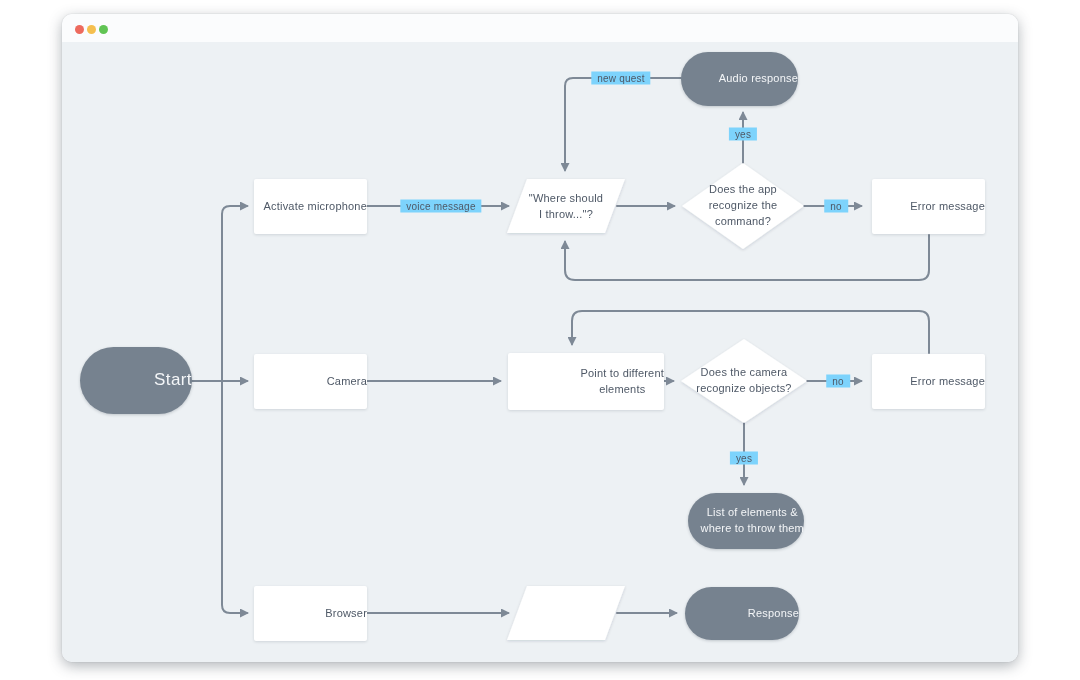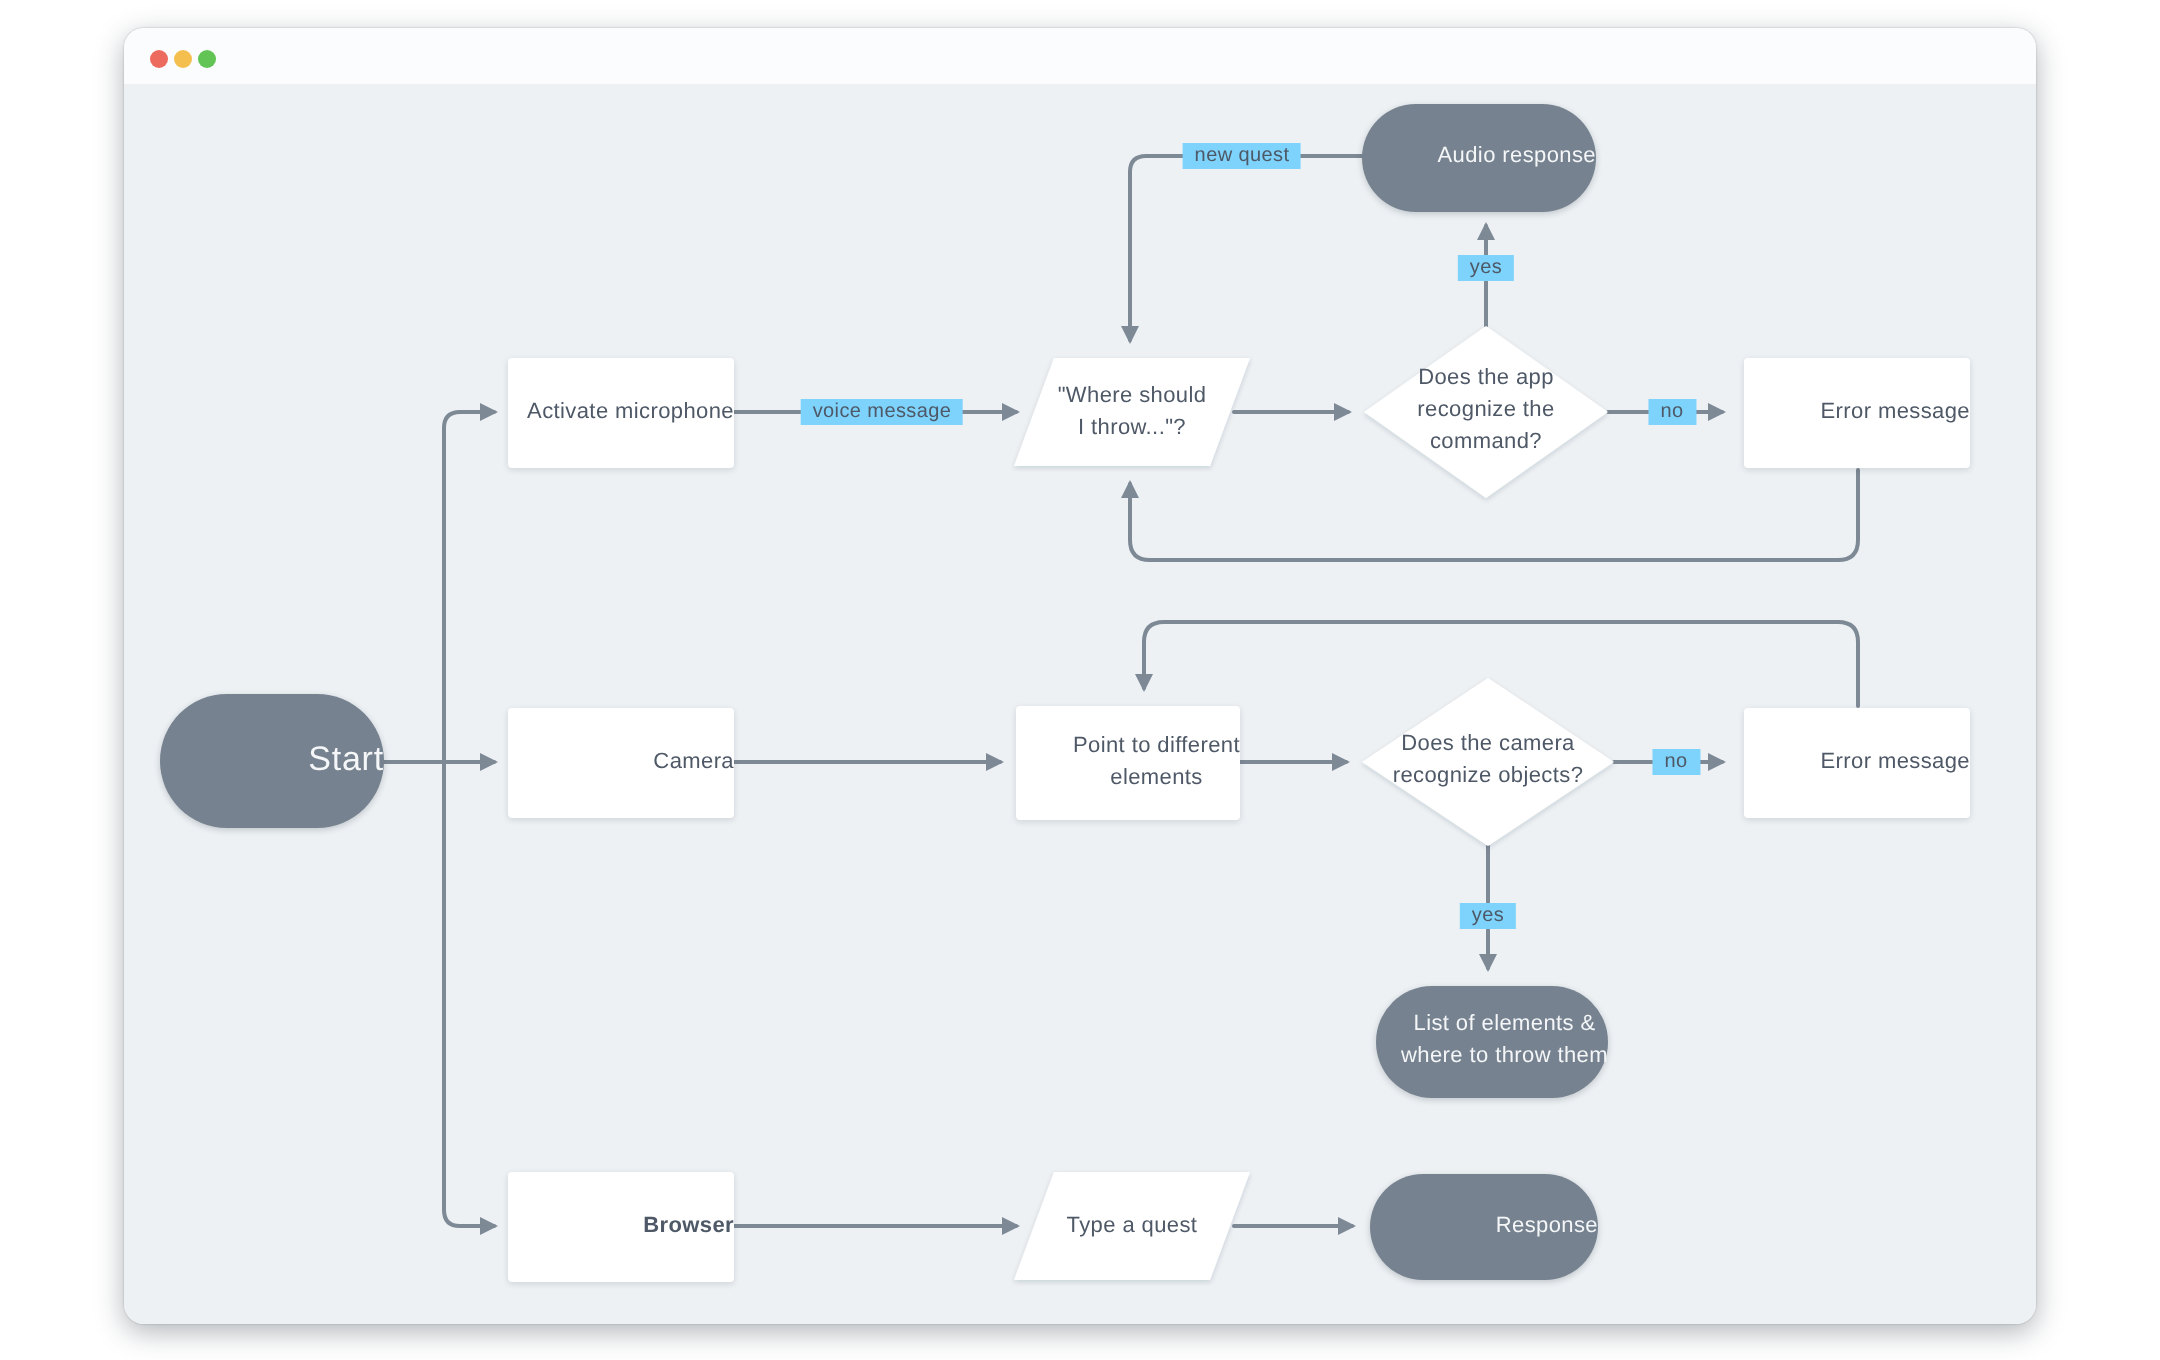--- a/index.html
+++ b/index.html
@@ -106,45 +106,42 @@
   <div class="node rect" style="left:872px;top:179px;width:113px;height:55px;">
     <span>Error message</span>
   </div>
   <div class="node pill" style="left:681px;top:52px;width:117px;height:54px;border-radius:27px;">
     <span>Audio response</span>
   </div>
 
   <div class="node rect" style="left:254px;top:354px;width:113px;height:55px;">
     <span>Camera</span>
   </div>
-  <div class="node rect" style="left:508px;top:353px;width:112px;height:57px;">
+  <div class="node rect" style="left:508px;top:353px;width:112px;height:57px;padding-left:44px;">
     <span>
       <span>Point to different</span>
       <span>elements</span>
     </span>
   </div>
   <div class="shape-text" style="left:678px;top:355px;width:132px;height:52px;justify-content:center;">
     <span>Does the camera</span>
     <span>recognize objects?</span>
   </div>
   <div class="node rect" style="left:872px;top:354px;width:113px;height:55px;">
     <span>Error message</span>
   </div>
   <div class="node pill" style="left:688px;top:493px;width:116px;height:56px;border-radius:28px;">
     <span>
       <span>List of elements &amp;</span>
       <span>where to throw them</span>
     </span>
   </div>
 
-  <div class="node rect" style="left:254px;top:586px;width:113px;height:55px;font-weight:bold;">
+  <div class="node rect" style="left:254px;top:586px;width:113px;height:55px;">
     <span>Browser</span>
-  </div>
-  <div class="shape-text" style="left:507px;top:586px;width:118px;height:55px;">
-    <span>Type a quest</span>
   </div>
   <div class="node pill" style="left:685px;top:587px;width:114px;height:53px;border-radius:27px;">
     <span>Response</span>
   </div>
 
   <span class="edge-label" style="left:441px;top:206px;">voice message</span>
   <span class="edge-label" style="left:621px;top:78px;">new quest</span>
   <span class="edge-label" style="left:743px;top:134px;">yes</span>
   <span class="edge-label" style="left:836px;top:206px;">no</span>
   <span class="edge-label" style="left:838px;top:381px;">no</span>

